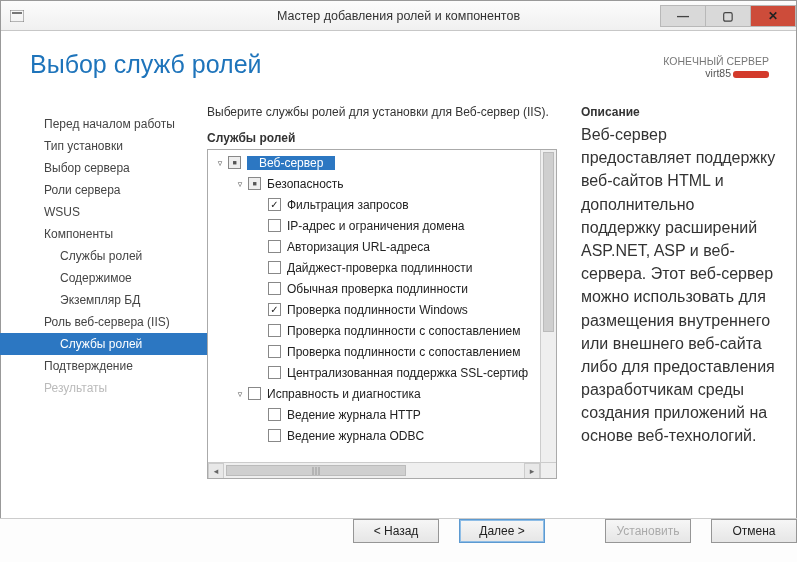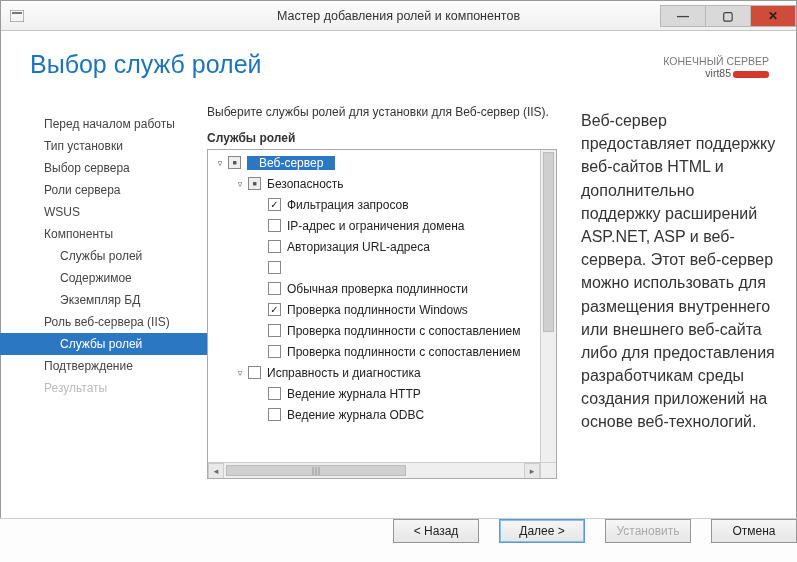--- a/index.html
+++ b/index.html
@@ -170,21 +170,21 @@
   }
   .btn {
     min-width:86px;height:24px;
     border:1px solid #969696;
     background:linear-gradient(#f6f6f6,#e6e6e6);
     font-size:12px;color:#222;
     display:flex;align-items:center;justify-content:center;
     padding:0 10px;cursor:default;
   }
   .btn.primary { border:1px solid #5d9ad1; box-shadow:0 0 0 1px #8ebde6 inset;}
-  .btn.disabled { color:#aaa; }
+  .btn.disabled { color:#aaa;margin-left:40px; }
 </style>
 </head>
 <body>
 
 <div class="titlebar">
   <span class="sysicon">
     <svg width="14" height="12" viewBox="0 0 14 12">
         <rect x="0" y="0" width="14" height="12" fill="none" stroke="#777"></rect>
         <rect x="2" y="2" width="10" height="2" fill="#777"></rect>
       </svg>
@@ -248,40 +248,46 @@
               <span class="txt">IP-адрес и ограничения домена</span>
             </div>
             <div class="node ind2">
               <span class="expander"></span>
               <span class="cb "></span>
               <span class="txt">Авторизация URL-адреса</span>
             </div>
             <div class="node ind2">
               <span class="expander"></span>
               <span class="cb "></span>
+              <span class="txt">Дайджест-проверка подлинности</span>
             </div>
             <div class="node ind2">
               <span class="expander"></span>
               <span class="cb "></span>
               <span class="txt">Обычная проверка подлинности</span>
             </div>
             <div class="node ind2">
               <span class="expander"></span>
               <span class="cb checked"></span>
               <span class="txt">Проверка подлинности Windows</span>
             </div>
             <div class="node ind2">
               <span class="expander"></span>
               <span class="cb "></span>
               <span class="txt">Проверка подлинности с сопоставлением</span>
             </div>
             <div class="node ind2">
               <span class="expander"></span>
               <span class="cb "></span>
               <span class="txt">Проверка подлинности с сопоставлением</span>
+            </div>
+            <div class="node ind2">
+              <span class="expander"></span>
+              <span class="cb "></span>
+              <span class="txt">Централизованная поддержка SSL-сертиф</span>
             </div>
             <div class="node ind1">
               <span class="expander">▿</span>
               <span class="cb "></span>
               <span class="txt">Исправность и диагностика</span>
             </div>
             <div class="node ind2">
               <span class="expander"></span>
               <span class="cb "></span>
               <span class="txt">Ведение журнала HTTP</span>
@@ -305,20 +311,21 @@
                   <span></span>
                 </div>
             </div>
           </div>
           <div class="arrow">▸</div>
         </div>
         <div class="corner"></div>
       </div>
     </div>
     <div class="col-desc">
+      <div class="label">Описание</div>
       <div class="desc-text">Веб-сервер предоставляет поддержку веб-сайтов HTML и дополнительно поддержку расширений ASP.NET, ASP и веб-сервера. Этот веб-сервер можно использовать для размещения внутреннего или внешнего веб-сайта либо для предоставления разработчикам среды создания приложений на основе веб-технологий.</div>
     </div>
   </div>
 </div>
 
 <div class="footer">
   <div class="btn">&lt; Назад</div>
   <div class="btn primary">Далее &gt;</div>
   <div class="btn disabled">Установить</div>
   <div class="btn">Отмена</div>

